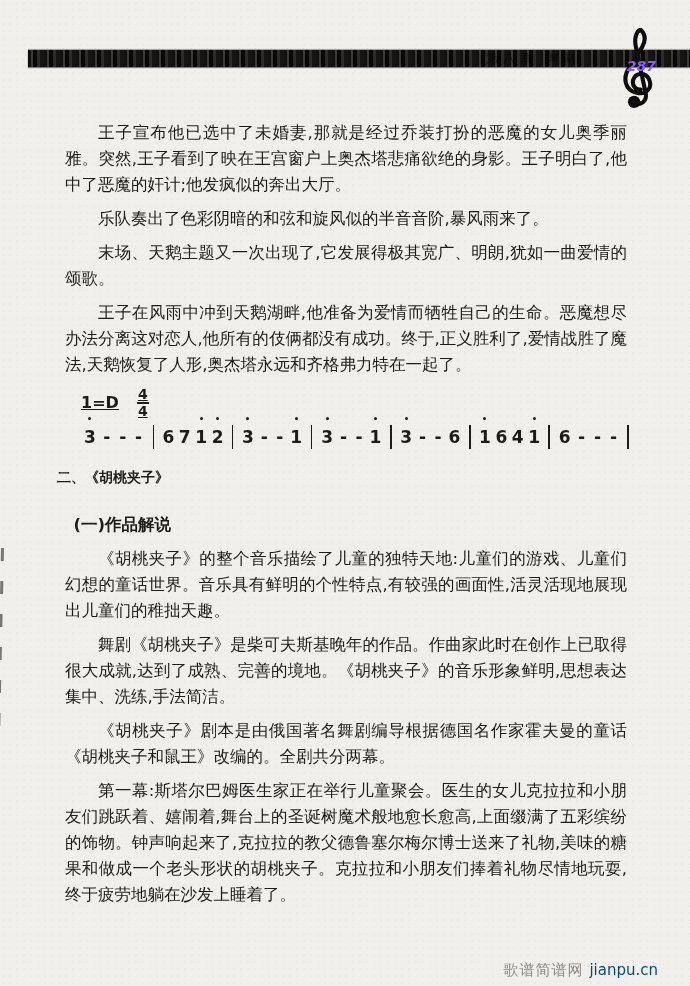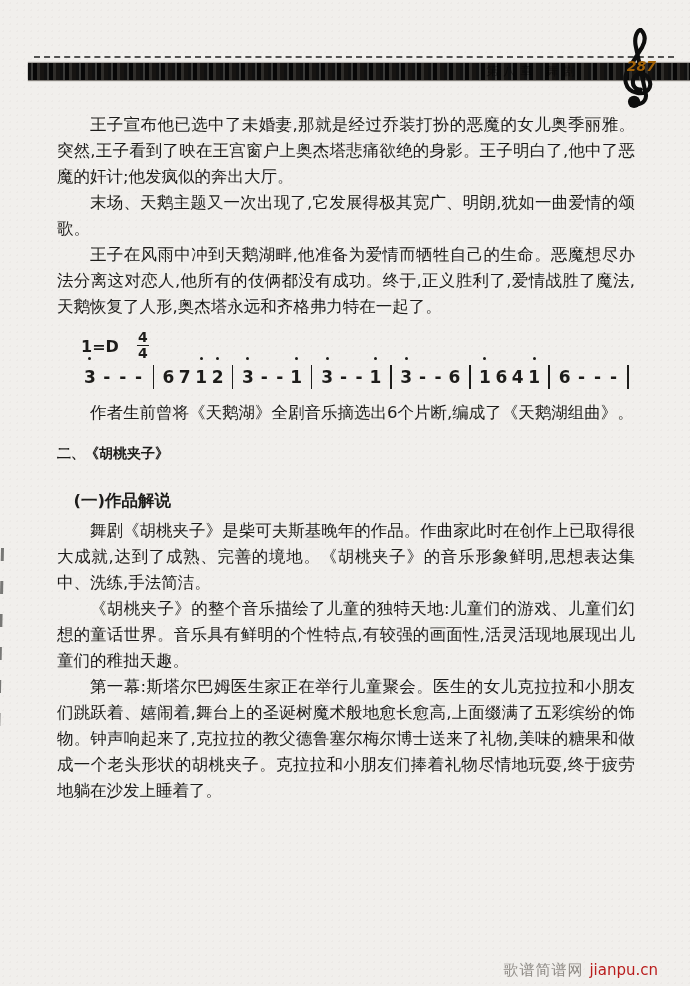--- a/index.html
+++ b/index.html
@@ -17,59 +17,59 @@
     background-size:7px 7px;
     opacity:.5;
   }
   
   .header{position:absolute;left:0;top:0;width:690px;height:112px;}
   .header-dash-rule{
     position:absolute;left:34px;top:56px;width:640px;height:0;
     border-top:2px dashed #2b2b2b;opacity:.8;
   }
   .header-band{
-    position:absolute;left:28px;top:63px;width:662px;height:17px;
+    position:absolute;left:28px;top:50px;width:662px;height:17px;
     background:
       repeating-linear-gradient(90deg,#101010 0 3px,#3a3a38 3px 5px,#070707 5px 9px,#2f2d2a 9px 12px,#161412 12px 16px),
       #111;
     box-shadow:0 1px 1px rgba(40,35,30,.55), 0 -1px 1px rgba(40,35,30,.35);
   }
   .band-chapter{
     position:absolute;right:110px;top:0;height:17px;line-height:17px;
     font-size:12px;letter-spacing:5px;color:#000;opacity:.55;
     white-space:nowrap;
   }
   .clef-wrap{position:absolute;right:20px;top:28px;width:62px;height:82px;}
   .clef-wrap svg{display:block;}
   .page-number{
     position:absolute;right:34px;top:58px;
-    color:#a16207;font-size:14px;font-weight:bold;font-style:italic;
+    color:#8b5cf6;font-size:14px;font-weight:bold;font-style:italic;
     letter-spacing:0px;
   }
   
   .spine-dashes{
     position:absolute;left:1px;top:548px;width:3px;height:435px;
     background:repeating-linear-gradient(180deg,#5a5a58 0 13px,transparent 13px 33px);
     transform:rotate(1.2deg);transform-origin:top left;opacity:.8;
   }
   
   .content{
     position:absolute;left:57px;top:112px;width:578px;
     font-size:16.5px;line-height:26px;
     text-align:justify;
   }
-  .content p{margin:0;text-indent:2em;}
+  .content p{margin:8px;text-indent:2em;}
   h2.section-title{
     margin:14px 0 6px 0;font-size:14px;font-weight:bold;text-indent:0;
   }
   h3.sub-title{margin:22px 0 4px 0;font-size:16.5px;font-weight:bold;text-indent:1em;}
   .example-label{margin-top:2px;}
   
   .music-example{margin:6px 0 10px 24px;}
-  .key-line{display:flex;align-items:flex-end;gap:18px;height:34px;font-weight:bold;font-size:16px;}
+  .key-line{display:flex;align-items:center;gap:18px;height:34px;font-weight:bold;font-size:16px;text-decoration:underline;}
   .time-sig{display:inline-flex;flex-direction:column;align-items:center;line-height:13px;font-size:14px;}
   .time-sig .tnum{display:block;}
   .time-sig .tline{display:block;width:12px;height:1.5px;background:#1d1c1a;margin:1px 0;}
   .notation-row{
     display:flex;align-items:center;width:554px;margin-top:4px;
     font-weight:bold;font-size:17px;
   }
   .measure{flex:1;display:flex;justify-content:space-around;align-items:center;}
   .note{position:relative;display:inline-block;min-width:10px;text-align:center;}
   .note .octave-dot{
@@ -77,21 +77,21 @@
     background:#1d1c1a;border-radius:50%;
   }
   .note.dash{letter-spacing:0;}
   .barline{width:1.5px;height:24px;background:#1d1c1a;margin:0 6px;flex:none;}
   
   .footer{
     position:absolute;right:32px;bottom:6px;
     font-size:15px;letter-spacing:1px;
   }
   .footer .site-name{color:#8e8a85;text-align:right;}
-  .footer .site-url{color:#b91c1c;margin-left:6px;letter-spacing:0;}
+  .footer .site-url{color:#0c4a6e;margin-left:6px;letter-spacing:0;}
 </style>
 </head>
 <body>
 
 <div class="paper-noise"></div>
 
 <div class="header">
   <div class="header-dash-rule"></div>
   <div class="header-band">
     <span class="band-chapter">第八章 舞剧</span>
@@ -102,20 +102,21 @@
       <circle cx="25" cy="90" r="7.5" fill="#0d0d0d"></circle>
     </svg>
   </div>
   <span class="page-number">287</span>
 </div>
 
 <div class="spine-dashes"></div>
 
 <div class="content">
   <p>王子宣布他已选中了未婚妻,那就是经过乔装打扮的恶魔的女儿奥季丽雅。突然,王子看到了映在王宫窗户上奥杰塔悲痛欲绝的身影。王子明白了,他中了恶魔的奸计;他发疯似的奔出大厅。</p>
+  <p>乐队奏出了色彩阴暗的和弦和旋风似的半音音阶,暴风雨来了。</p>
   <p>末场、天鹅主题又一次出现了,它发展得极其宽广、明朗,犹如一曲爱情的颂歌。</p>
   <p>王子在风雨中冲到天鹅湖畔,他准备为爱情而牺牲自己的生命。恶魔想尽办法分离这对恋人,他所有的伎俩都没有成功。终于,正义胜利了,爱情战胜了魔法,天鹅恢复了人形,奥杰塔永远和齐格弗力特在一起了。</p>
 
   <div class="music-example">
     <div class="key-line">
       <span>1=D</span>
       <span class="time-sig">
         <span class="tnum">4</span>
         <span class="tline"></span>
         <span class="tnum">4</span>
@@ -167,25 +168,25 @@
         <span class="measure">
           <span class="note">6</span>
           <span class="note dash">-</span>
           <span class="note dash">-</span>
           <span class="note dash">-</span>
         </span>
         <span class="barline"></span>
       </div>
   </div>
 
-  <p>作者生前曾将《天鹅湖》全剧音乐摘选出6个片断,编成了《天鹅湖组曲》。</p>
 
   <h2 class="section-title">二、《胡桃夹子》</h2>
   <h3 class="sub-title">(一)作品解说</h3>
+  <p>《胡桃夹子》的整个音乐描绘了儿童的独特天地:儿童们的游戏、儿童们幻想的童话世界。音乐具有鲜明的个性特点,有较强的画面性,活灵活现地展现出儿童们的稚拙天趣。</p>
   <p>舞剧《胡桃夹子》是柴可夫斯基晚年的作品。作曲家此时在创作上已取得很大成就,达到了成熟、完善的境地。《胡桃夹子》的音乐形象鲜明,思想表达集中、洗练,手法简洁。</p>
-  <p>《胡桃夹子》的整个音乐描绘了儿童的独特天地:儿童们的游戏、儿童们幻想的童话世界。音乐具有鲜明的个性特点,有较强的画面性,活灵活现地展现出儿童们的稚拙天趣。</p>
+  <p>《胡桃夹子》剧本是由俄国著名舞剧编导根据德国名作家霍夫曼的童话《胡桃夹子和鼠王》改编的。全剧共分两幕。</p>
   <p>第一幕:斯塔尔巴姆医生家正在举行儿童聚会。医生的女儿克拉拉和小朋友们跳跃着、嬉闹着,舞台上的圣诞树魔术般地愈长愈高,上面缀满了五彩缤纷的饰物。钟声响起来了,克拉拉的教父德鲁塞尔梅尔博士送来了礼物,美味的糖果和做成一个老头形状的胡桃夹子。克拉拉和小朋友们捧着礼物尽情地玩耍,终于疲劳地躺在沙发上睡着了。</p>
 
 </div>
 
 <div class="footer">
   <span class="site-name">歌谱简谱网</span><span class="site-url">jianpu.cn</span>
 </div>
 
 </body></html>

